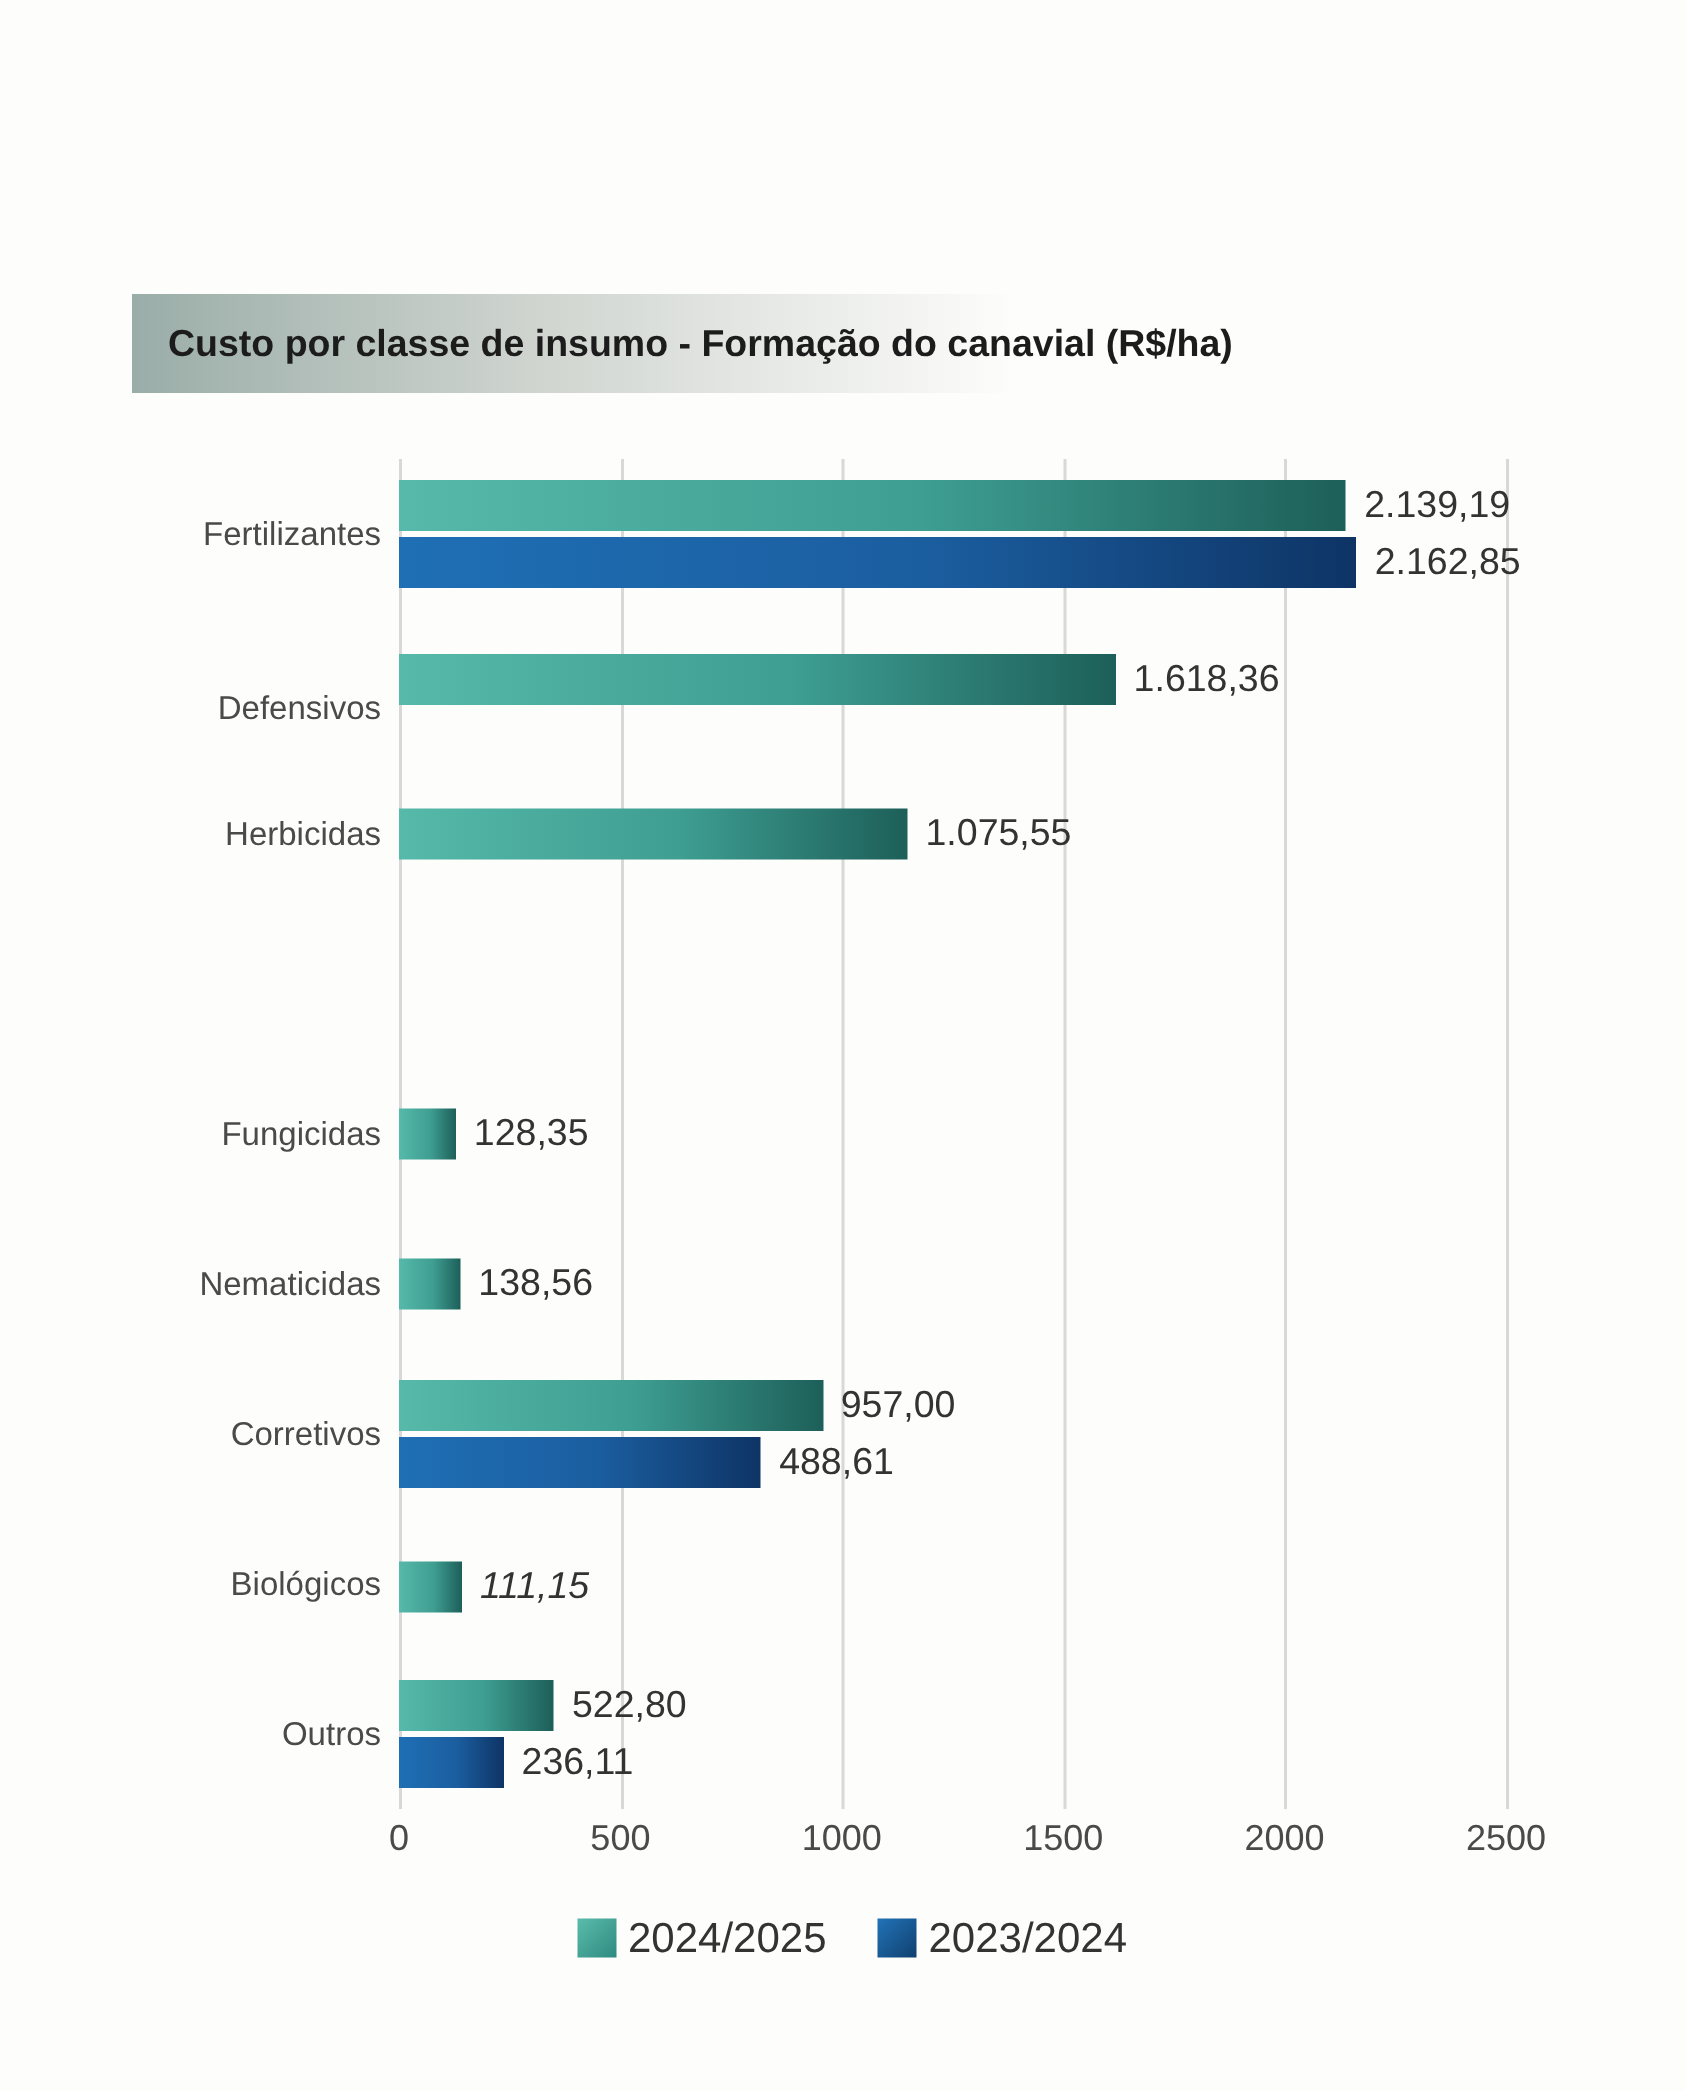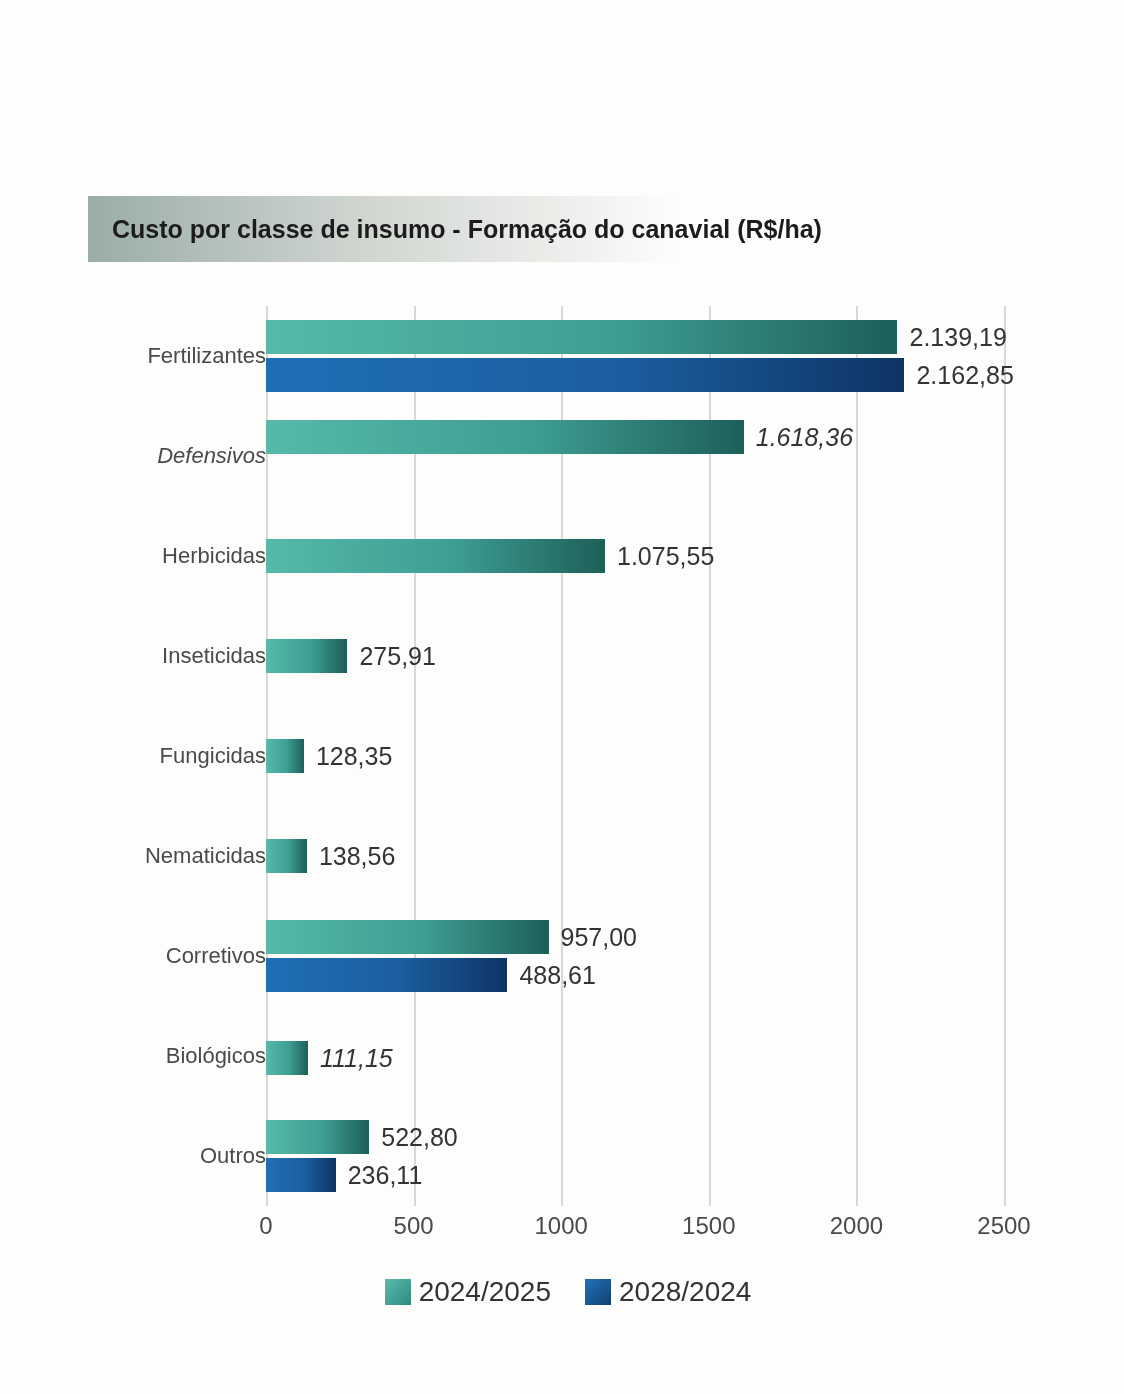--- a/index.html
+++ b/index.html
@@ -93,20 +93,21 @@
     position: absolute;
     left: 0;
     right: 0;
     height: 100px;
   }
 
   .cat-label {
     position: absolute;
     right: 100%;
     width: 170px;
+    margin-right: 12px;
     text-align: right;
     font-size: 22px;
     color: #4a4a4a;
     top: 50%;
     transform: translateY(-50%);
     white-space: nowrap;
   }
 
   .bar {
     position: absolute;
@@ -201,36 +202,30 @@
       <div class="rows" id="rows">
           <div class="row" style="top: 0px; height: 100px;">
             <div class="cat-label">Fertilizantes</div>
             <div class="bar green" style="width: 631.489px; top: 14px;">
               <span class="value">2.139,19</span>
             </div>
             <div class="bar blue" style="width: 638.473px; top: 52px;">
               <span class="value">2.162,85</span>
             </div>
           </div>
-          <div class="row" style="top: 100px; height: 100px; font-style: italic;">
+          <div class="row" style="top: 116px; height: 100px;">
             <div class="cat-label">Defensivos</div>
             <div class="bar green" style="width: 477.74px; top: 14px;">
               <span class="value">1.618,36</span>
             </div>
           </div>
           <div class="row" style="top: 200px; height: 100px;">
             <div class="cat-label">Herbicidas</div>
             <div class="bar green" style="width: 339px; top: 33px;">
               <span class="value">1.075,55</span>
-            </div>
-          </div>
-          <div class="row" style="top: 300px; height: 100px;">
-            <div class="cat-label">Inseticidas</div>
-            <div class="bar green" style="width: 81.4486px; top: 33px;">
-              <span class="value">275,91</span>
             </div>
           </div>
           <div class="row" style="top: 400px; height: 100px;">
             <div class="cat-label">Fungicidas</div>
             <div class="bar green" style="width: 37.8889px; top: 33px;">
               <span class="value">128,35</span>
             </div>
           </div>
           <div class="row" style="top: 500px; height: 100px;">
             <div class="cat-label">Nematicidas</div>
@@ -274,18 +269,18 @@
         <div class="x-tick" style="left: 738px;">2500</div>
       </div>
 
     <div class="legend" id="legend">
         <div class="legend-item">
           <span class="legend-swatch green"></span>
           <span class="legend-label">2024/2025</span>
         </div>
         <div class="legend-item">
           <span class="legend-swatch blue"></span>
-          <span class="legend-label">2028/2024</span>
+          <span class="legend-label">2023/2024</span>
         </div>
       </div>
   </div>
 
 </div>
 
 </body></html>

